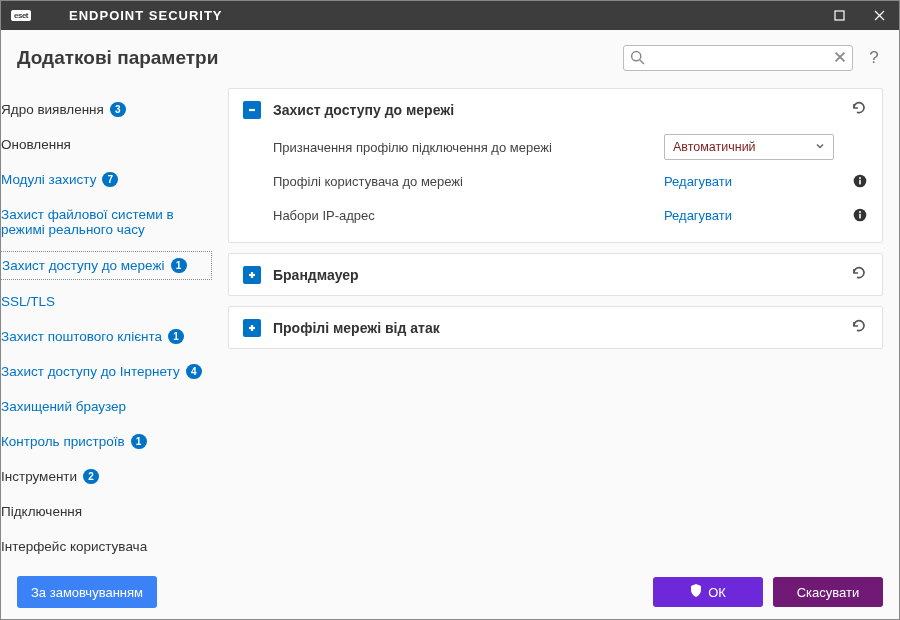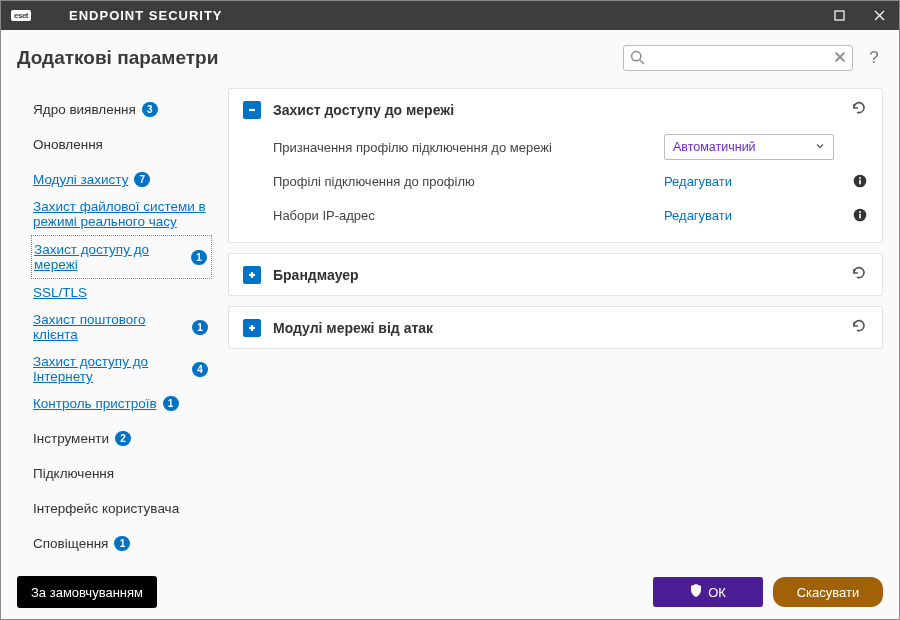--- a/index.html
+++ b/index.html
@@ -13,45 +13,45 @@
   .titlebar-btn { width: 40px; height: 29px; display: flex; align-items: center; justify-content: center; cursor: pointer; }
   .titlebar-btn svg { width: 11px; height: 11px; stroke: #fff; stroke-width: 1.2; fill: none; }
   .header { height: 48px; display: flex; align-items: center; padding: 8px 16px 0 16px; gap: 12px; }
   .page-title { font-size: 19px; font-weight: 600; color: #3a3a3a; flex: 1; }
   .search { position: relative; width: 230px; }
   .search input { width: 100%; height: 26px; border: 1px solid #bbb; border-radius: 3px; padding: 0 26px 0 28px; font-size: 13px; outline: none; }
   .search .s-icon { position: absolute; left: 7px; top: 5px; }
   .search .c-icon { position: absolute; right: 6px; top: 5px; cursor: pointer; }
   .help { width: 18px; text-align: center; font-size: 17px; color: #777; cursor: pointer; }
   .body { display: flex; height: calc(100% - 29px - 48px - 54px); padding: 10px 16px 0 0; gap: 16px; }
-  .sidebar { width: 211px; padding-left: 32px; overflow-y: auto; }
-  .side-item { padding: 6px 4px 6px 0; font-size: 13.5px; color: #333; cursor: pointer; display: flex; align-items: center; gap: 6px; }
+  .sidebar { width: 211px; padding-left: 0; overflow-y: auto; }
+  .side-item { padding: 6px 4px 6px 0; font-size: 13.5px; color: #333; cursor: pointer; display: flex; align-items: center; gap: 6px; margin-top: 8px; }
   .side-item.top { margin-top: 8px; }
-  .side-item.link { color: #0073c7; text-decoration: underline; }
+  .side-item.link { color: #0073c7; }
   .side-item.active { color: #0073c7; border: 1px dotted #888; border-radius: 1px; padding-left: 2px; margin-left: -2px; }
   .badge { background: #0073c7; color: #fff; min-width: 16px; height: 15px; border-radius: 8px; font-size: 10px; font-weight: bold; display: inline-flex; align-items: center; justify-content: center; padding: 0 4px; }
   .main { flex: 1; display: flex; flex-direction: column; gap: 10px; }
   .panel { background: #fff; border: 1px solid #e2e2e2; border-radius: 2px; }
   .panel-header { display: flex; align-items: center; padding: 10px 14px; gap: 12px; cursor: pointer; }
   .expander { width: 18px; height: 18px; background: #0073c7; display: flex; align-items: center; justify-content: center; border-radius: 2px; }
   .expander svg { stroke: #fff; stroke-width: 2.2; }
   .panel-title { font-weight: 600; flex: 1; font-size: 14px; }
   .undo { cursor: pointer; }
   .panel-rows { padding: 0 14px 10px 44px; }
   .row { display: flex; align-items: center; height: 34px; gap: 18px; }
   .row-label { flex: 1; color: #444; }
-  .select { width: 170px; height: 24px; border: 1px solid #bbb; border-radius: 2px; display: flex; align-items: center; padding: 12px 8px; font-size: 12.5px; color: #6d28d9; justify-content: space-between; cursor: pointer; background: #fff; }
+  .select { width: 170px; height: 24px; border: 1px solid #bbb; border-radius: 2px; display: flex; align-items: center; padding: 12px 8px; font-size: 12.5px; color: #7f1d1d; justify-content: space-between; cursor: pointer; background: #fff; }
   .editlink { width: 170px; color: #0073c7; font-size: 13px; cursor: pointer; }
   .info { width: 16px; display:flex; justify-content:center; }
   .footer { height: 54px; display: flex; align-items: center; padding: 0 16px; gap: 10px; }
   .footer-spacer { flex: 1; }
   .btn { min-width: 110px; height: 30px; border: none; border-radius: 3px; font-size: 13px; cursor: pointer; display: inline-flex; align-items: center; justify-content: center; gap: 6px; }
-  .btn-default { background: #000000; color: #fff; padding: 16px 14px; }
-  .btn-primary { background: #4c1d95; color: #fff; }
-  .btn-cancel { background: #a16207; color: #fff; border-radius: 12px; }
+  .btn-default { background: #3b82f6; color: #fff; padding: 16px 14px; }
+  .btn-primary { background: #6d28d9; color: #fff; }
+  .btn-cancel { background: #701a75; color: #fff; }
 </style>
 </head>
 <body>
 
 <div class="titlebar">
   <div class="titlebar-logo">
     <span class="logo-badge">eset</span>
     <span class="titlebar-title"><b>ENDPOINT SECURITY</b></span>
   </div>
   <div class="titlebar-spacer"></div>
@@ -113,20 +113,23 @@
       </div>
       <div class="side-item link">
         <span>Захист поштового клієнта</span>
         <span class="badge">1</span>
       </div>
       <div class="side-item link">
         <span>Захист доступу до Інтернету</span>
         <span class="badge">4</span>
       </div>
       <div class="side-item link">
+        <span>Захищений браузер</span>
+      </div>
+      <div class="side-item link">
         <span>Контроль пристроїв</span>
         <span class="badge">1</span>
       </div>
       <div class="side-item top">
         <span>Інструменти</span>
         <span class="badge">2</span>
       </div>
       <div class="side-item top">
         <span>Підключення</span>
       </div>
@@ -157,21 +160,21 @@
             <div class="row-label">Призначення профілю підключення до мережі</div>
             <div class="select">
               <span>Автоматичний</span>
               <span><svg width="10" height="10" viewBox="0 0 10 10" fill="none" stroke="#666" stroke-width="1.5">
                   <polyline points="2,3.5 5,6.5 8,3.5"></polyline>
                 </svg></span>
             </div>
             <div class="info"></div>
           </div>
           <div class="row">
-            <div class="row-label">Профілі підключення до профілю</div>
+            <div class="row-label">Профілі користувача до мережі</div>
             <div class="editlink">Редагувати</div>
             <div class="info">
               <svg width="14" height="14" viewBox="0 0 14 14">
                 <circle cx="7" cy="7" r="6.3" fill="#333"></circle>
                 <rect x="6.2" y="5.8" width="1.6" height="4.6" fill="#fff"></rect>
                 <circle cx="7" cy="3.9" r="1" fill="#fff"></circle>
               </svg>
             </div>
           </div>
           <div class="row">
@@ -203,21 +206,21 @@
         </div>
       </div>
       <div class="panel">
         <div class="panel-header">
           <div class="expander">
             <svg width="10" height="10" viewBox="0 0 10 10">
               <line x1="2" y1="5" x2="8" y2="5"></line>
               <line x1="5" y1="2" x2="5" y2="8"></line>
             </svg>
           </div>
-          <div class="panel-title">Модулі мережі від атак</div>
+          <div class="panel-title">Профілі мережі від атак</div>
           <div class="undo"><svg width="18" height="18" viewBox="0 0 18 18" fill="none" stroke="#555" stroke-width="1.6">
               <path d="M4 9 A5 5 0 1 1 7 13.2"></path>
               <polyline points="4,5 4,9 8,9"></polyline>
             </svg></div>
         </div>
       </div>
     </div>
 </div>
 
 <div class="footer">

